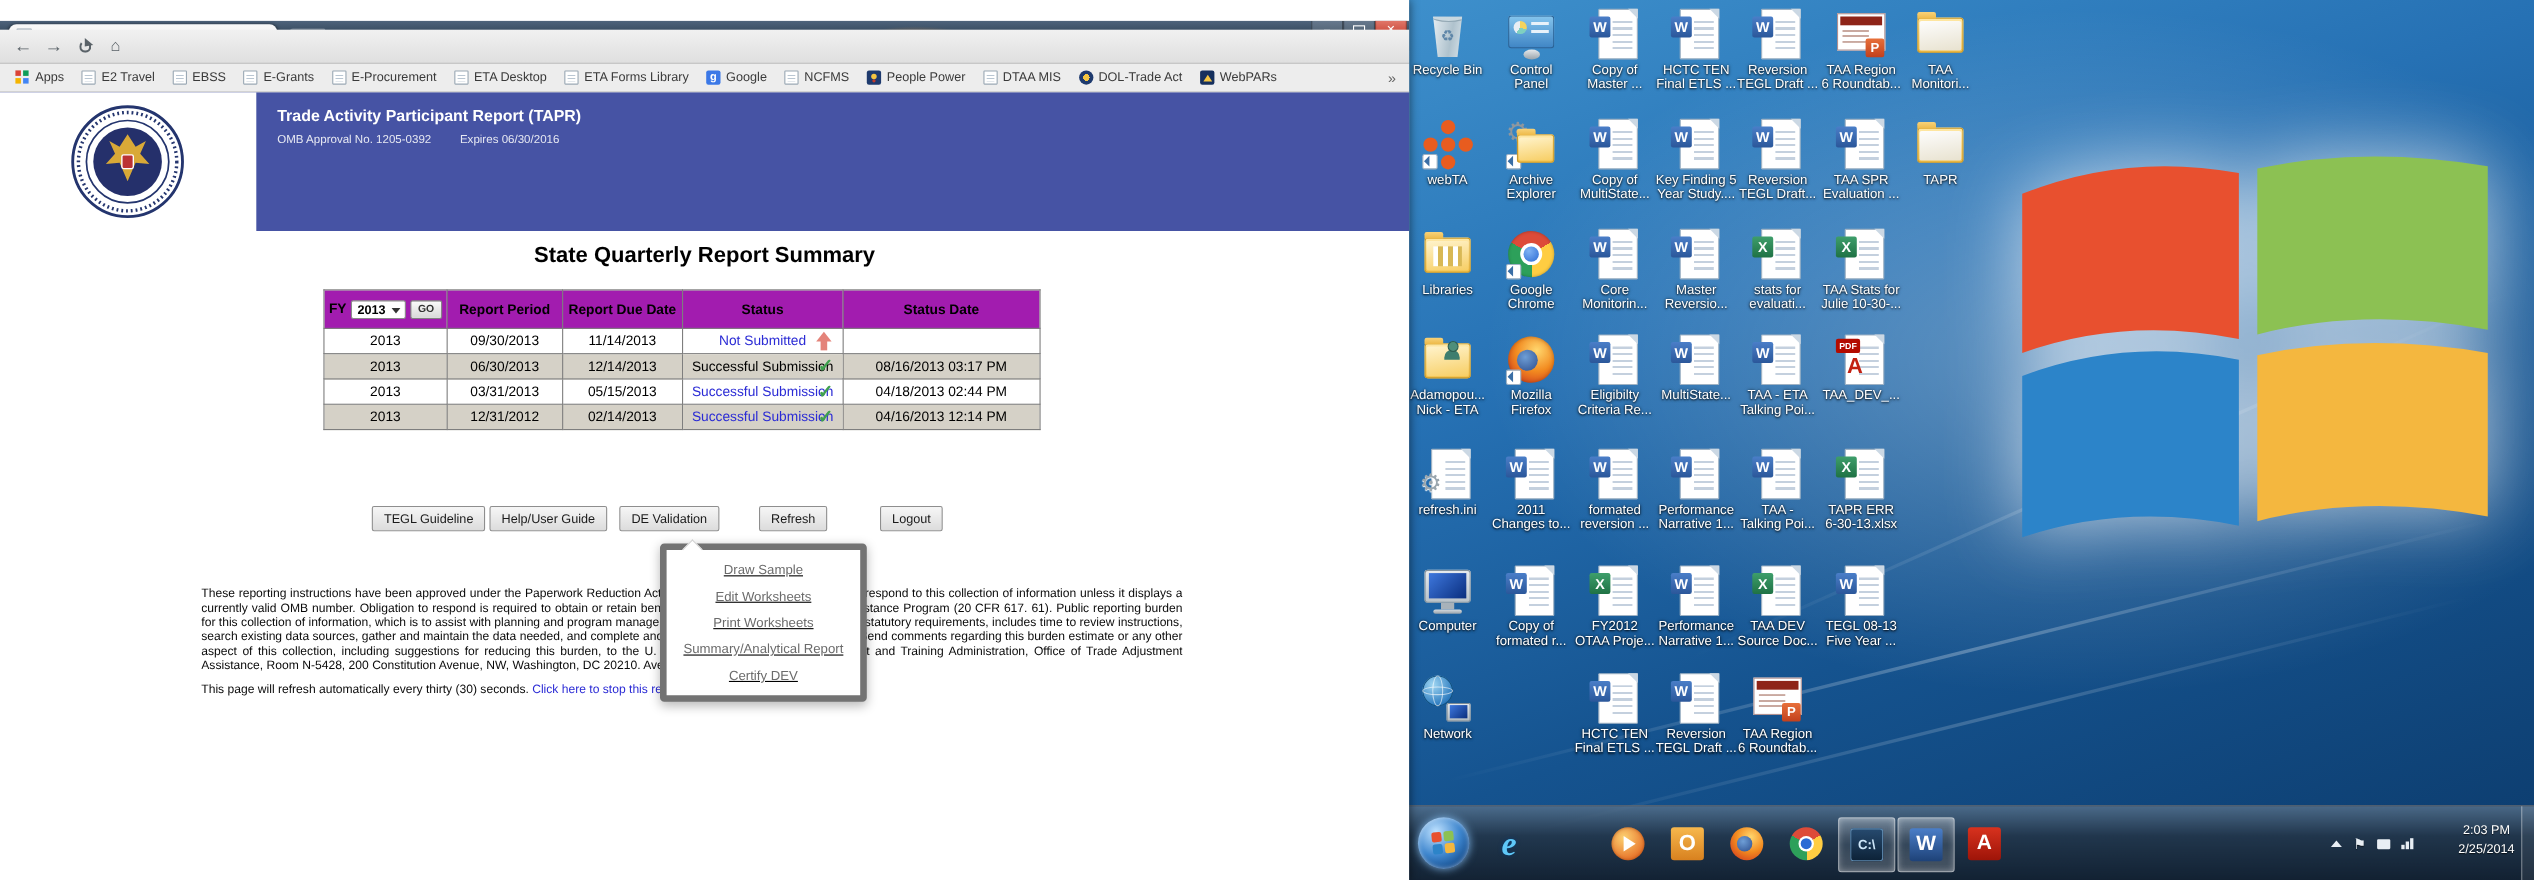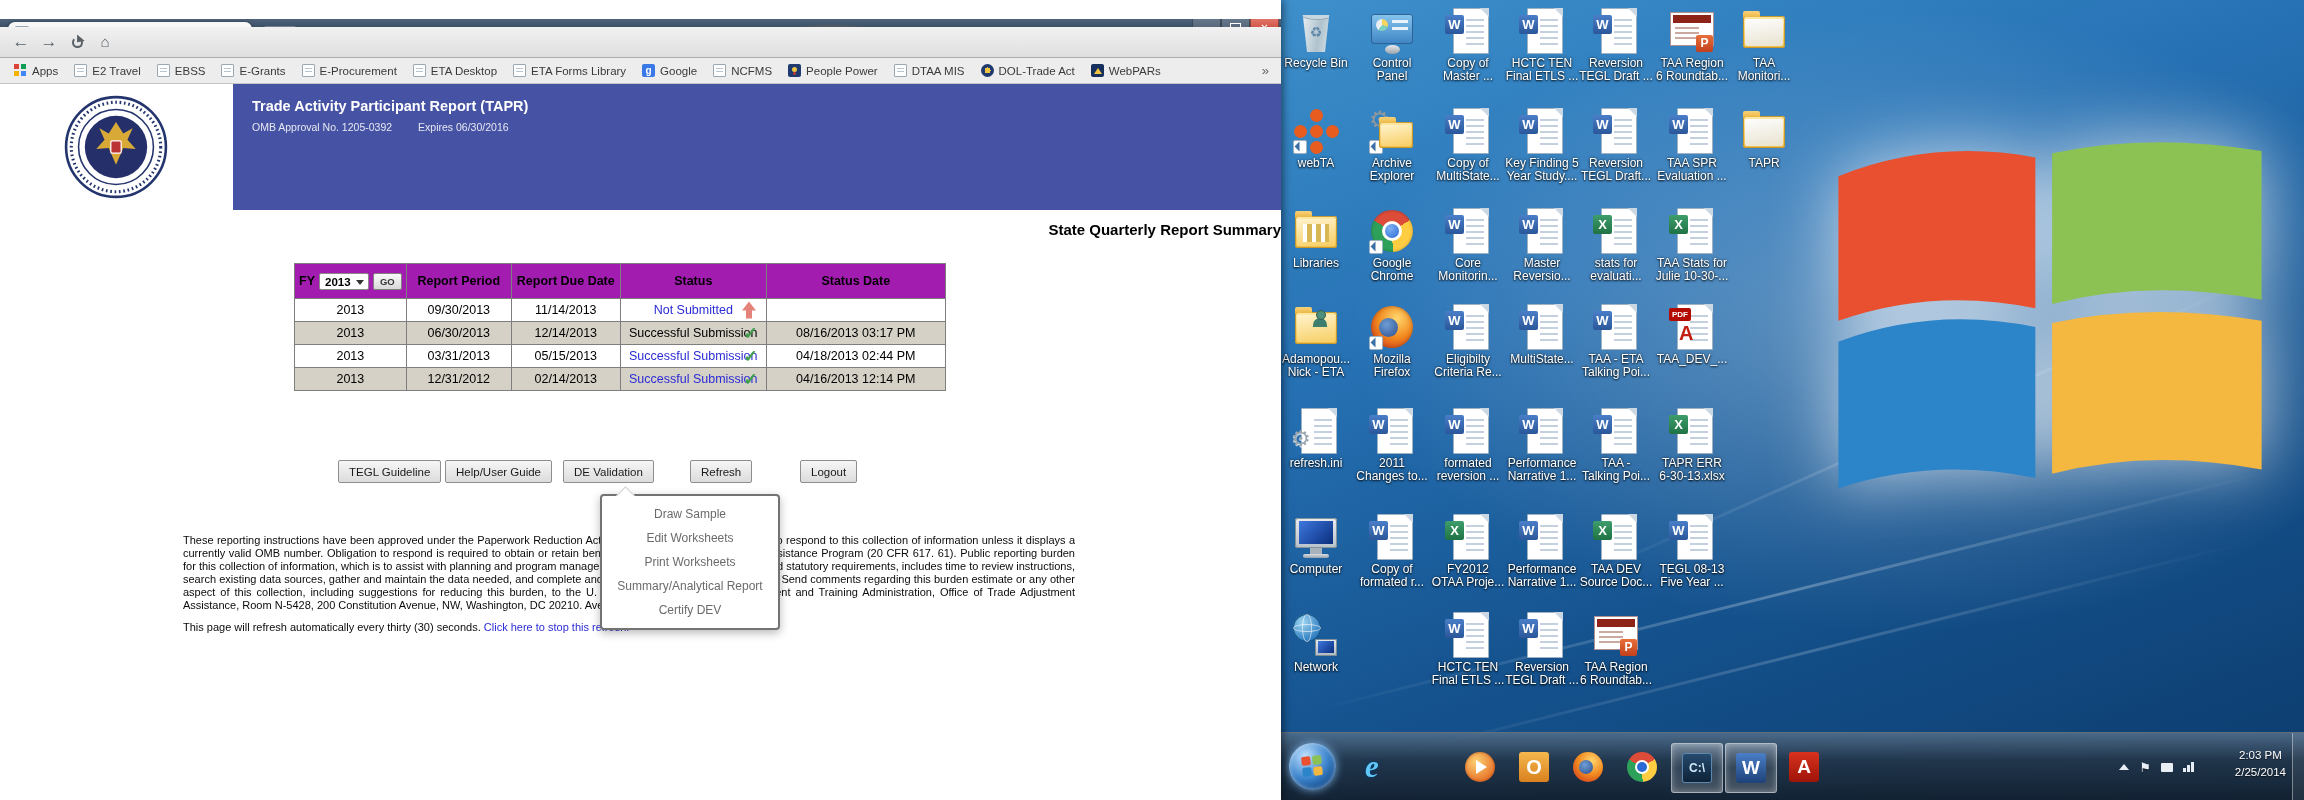--- a/index.html
+++ b/index.html
@@ -165,43 +165,43 @@
   
   #banner{position:absolute;left:0;top:84px;width:1281px;height:126px;background:#4653A4;}
   #seal-box{position:absolute;left:0;top:0;width:233px;height:126px;background:#fff;}
   #seal{position:absolute;left:64px;top:11px;}
   #banner-title{position:absolute;left:252px;top:14px;color:#fff;font-size:14.5px;font-weight:bold;}
   #banner-omb{position:absolute;left:252px;top:37px;color:#E6E8F2;font-size:10.5px;}
   #banner-omb span{margin-right:26px;}
   #banner-state{position:absolute;left:252px;top:62px;color:#FAF56A;font-size:19px;font-weight:bold;}
   #banner-state span{margin-right:44px;}
   
-  #page-title{position:absolute;left:0;top:221px;width:1281px;text-align:right;font-size:15px;font-weight:bold;color:#000;}
+  #page-title{position:absolute;left:0;top:221px;width:1281px;text-align:center;font-size:20px;font-weight:bold;color:#000;}
   #report-table{position:absolute;left:294px;top:263px;border-collapse:collapse;table-layout:fixed;font-size:12.5px;color:#000;}
   #report-table th,#report-table td{border:1px solid #7E7E7E;text-align:center;padding:4px 4px;}
   #report-table thead th{background:#a21caf;font-weight:bold;height:26px;}
   .c-fy{width:93px;}.c-period{width:96px;}.c-due{width:100px;}.c-status{width:137px;}.c-date{width:170px;}
   tr.alt td{background:#D5D1C7;}
   .th-fy{white-space:nowrap;}
   .fy-select{display:inline-block;background:#fff;border:1px solid #8A8A8A;border-radius:2px;width:50px;height:17px;
     font-size:11.5px;line-height:16px;text-align:left;padding-left:5px;position:relative;vertical-align:middle;box-sizing:border-box;margin:0 4px;}
   .sel-arrow{position:absolute;right:4px;top:6px;border-left:4px solid transparent;border-right:4px solid transparent;border-top:5px solid #333;}
   .go-btn{display:inline-block;vertical-align:middle;background:linear-gradient(#FAFAFA,#D8D8D8);border:1px solid #828282;border-radius:2px;
     font-size:9.5px;font-weight:bold;color:#333;padding:2px 6px;font-family:inherit;}
   td.c-status{position:relative;padding-right:30px;}
   td.c-date{text-align:left;padding-left:9px;}
   .status-link{color:#2B2BD5;}
   .mark-check{position:absolute;right:8px;top:50%;transform:translateY(-50%);color:#3FA14E;font-size:17px;font-weight:bold;}
   .mark-arrow{position:absolute;right:10px;top:50%;transform:translateY(-50%);width:14px;height:17px;}
   .mark-arrow::before{content:"";position:absolute;left:0;top:0;border-left:7px solid transparent;border-right:7px solid transparent;border-bottom:9px solid #E4837A;}
   .mark-arrow::after{content:"";position:absolute;left:4px;top:8px;width:6px;height:9px;background:#E4837A;}
   .pgbtn{position:absolute;top:460px;height:23px;background:linear-gradient(#F6F6F6,#DCDCDC);border:1px solid #8E8E8E;border-radius:2px;
     font-size:11.5px;color:#1A1A1A;padding:0 10px;font-family:inherit;white-space:nowrap;}
-  #de-menu{position:absolute;left:600px;top:494px;width:176px;background:#fff;border:2px solid #737373;border-radius:4px;
-    box-shadow:0 3px 10px rgba(0,0,0,.28);padding:6px 0;z-index:10;}
+  #de-menu{position:absolute;left:600px;top:494px;width:176px;background:#fff;border:6px solid #737373;border-radius:4px;
+    box-shadow:0 3px 10px rgba(0,0,0,.28);padding:6px 0;z-index:10;text-decoration:underline;}
   #de-menu::before{content:"";position:absolute;left:17px;top:-7px;width:12px;height:12px;background:#fff;
     border-left:1px solid #D2D2D2;border-top:1px solid #D2D2D2;transform:rotate(45deg);}
   .menu-item{height:24px;line-height:24px;text-align:center;font-size:12px;color:#6B6B6B;}
   #disclaimer{position:absolute;left:183px;top:534px;width:892px;height:79px;overflow:hidden;
     font-size:11px;line-height:12.9px;text-align:justify;color:#0A0A0A;}
   #refresh-line{position:absolute;left:183px;top:621px;font-size:11px;color:#0A0A0A;}
   #refresh-line a{color:#2B2BD5;text-decoration:none;}
 </style>
 </head>
 <body>

